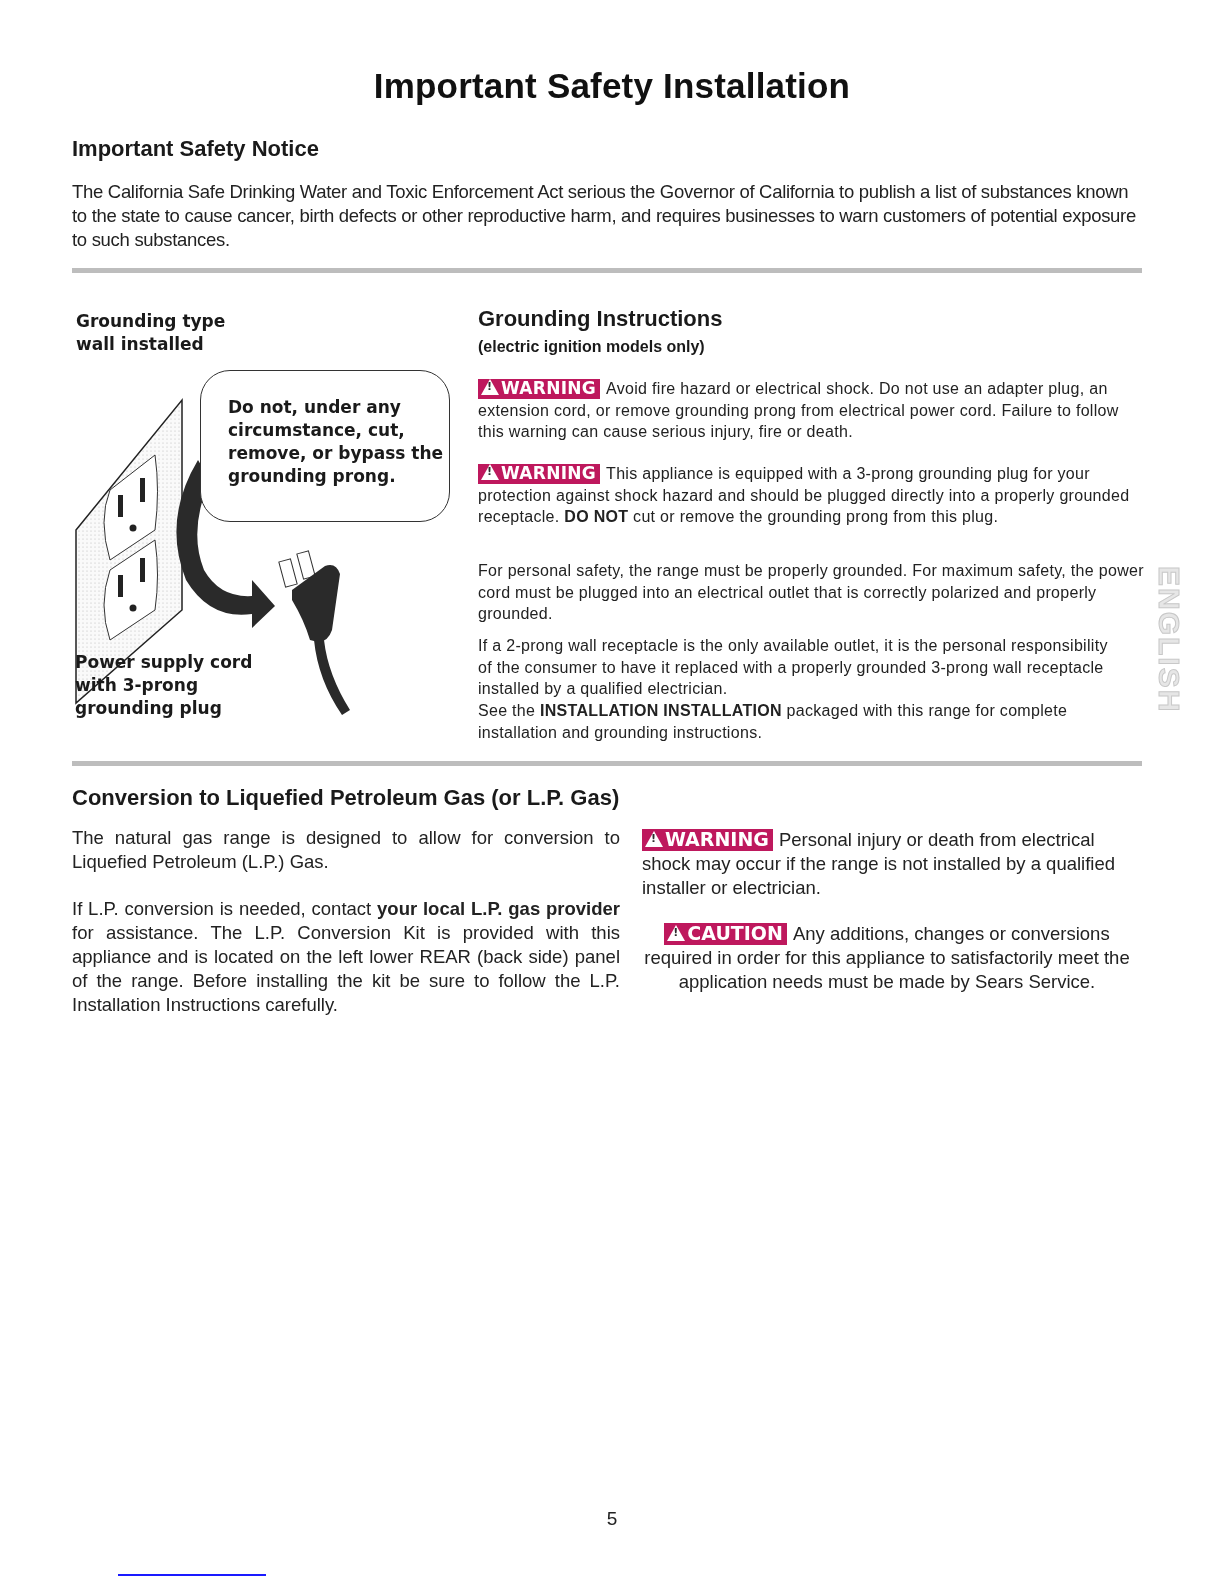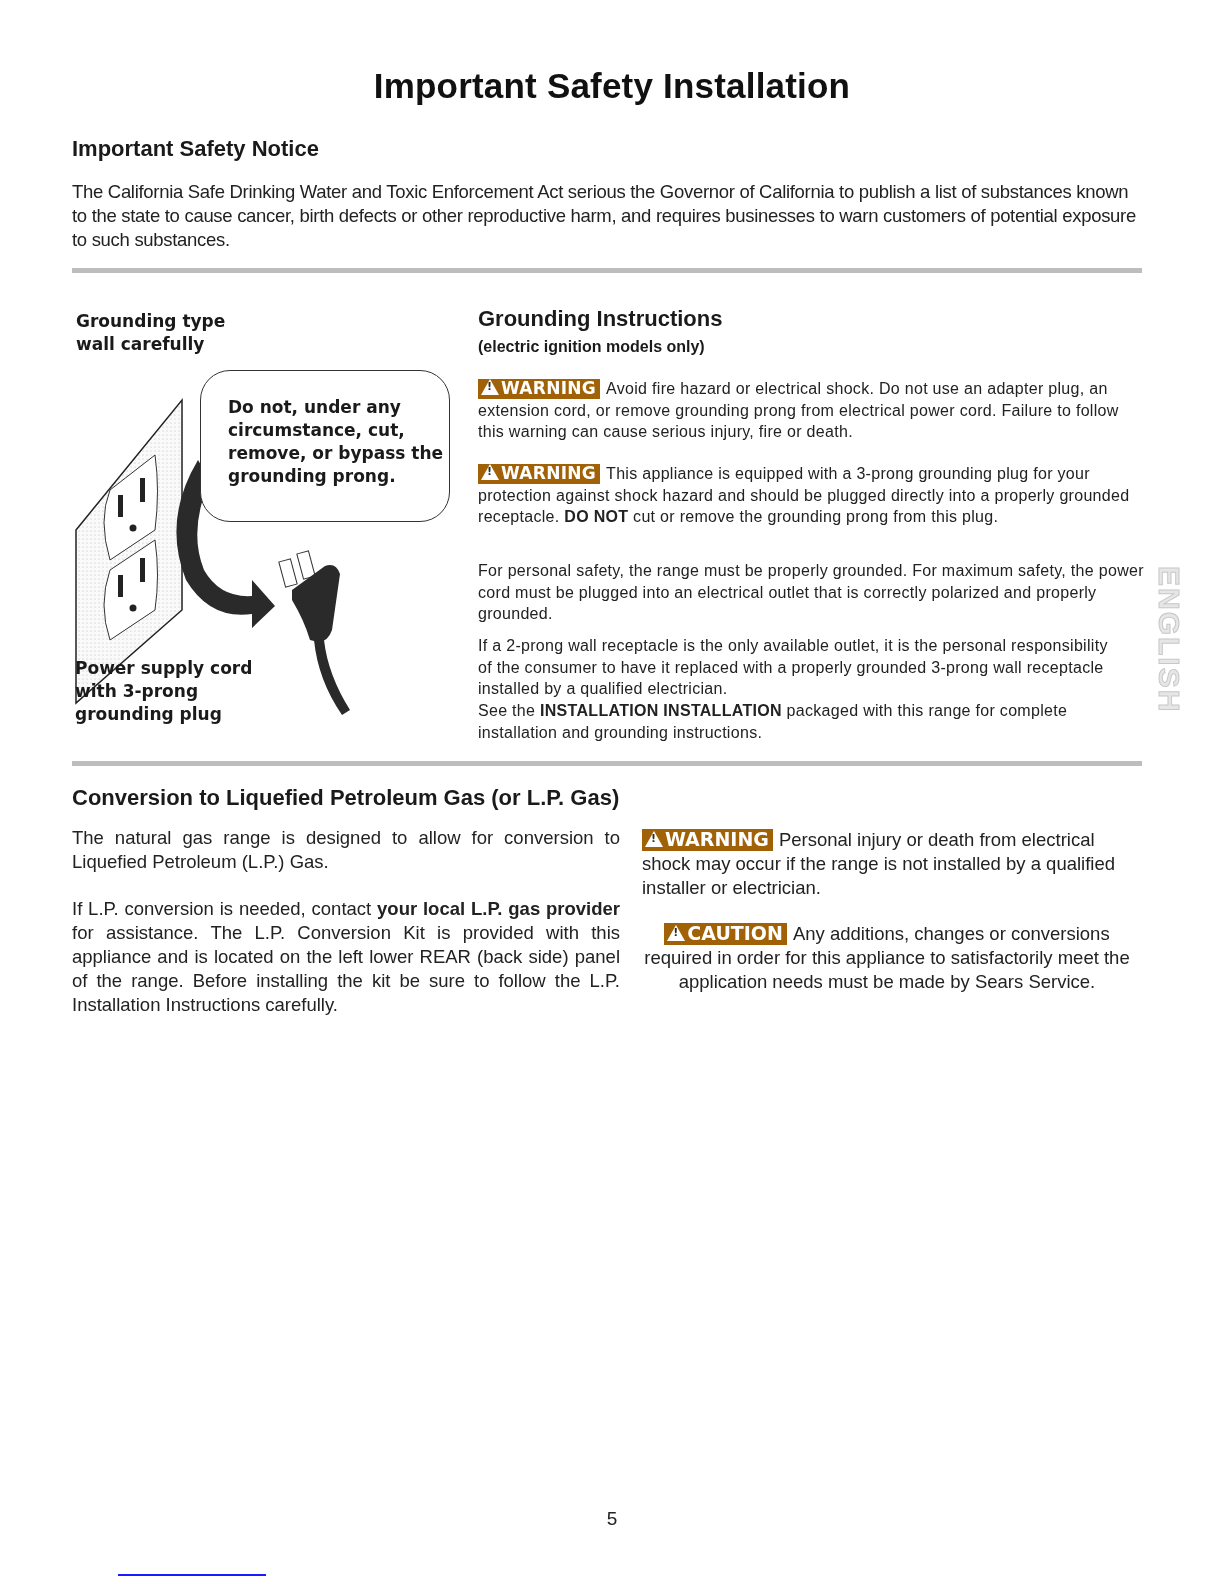--- a/index.html
+++ b/index.html
@@ -6,21 +6,21 @@
   body { width: 1224px; height: 1584px; position: relative; overflow: hidden;
          font-family: "Liberation Sans", sans-serif; color: #1a1a1a; }
   .abs { position: absolute; }
   .title { left: 0; width: 1224px; top: 66px; text-align: center; font-size: 35px; font-weight: bold; letter-spacing: 0.2px; color: #111; }
   .h2 { font-size: 22px; font-weight: bold; color: #1a1a1a; }
   .body-lg { font-size: 18.5px; line-height: 24px; color: #222; }
   .rule { height: 5px; background: #bdbdbd; }
   .caption { font-family: "DejaVu Sans", sans-serif; font-weight: bold; font-size: 17px; line-height: 23px; color: #1a1a1a; }
   .small { font-size: 16px; line-height: 21.5px; color: #222; letter-spacing: 0.3px; }
   .b { font-weight: bold; }
-  .badge { display: inline-block; background: #a16207; color: #fff; font-family: "DejaVu Sans", sans-serif; font-weight: bold;
+  .badge { display: inline-block; background: #be185d; color: #fff; font-family: "DejaVu Sans", sans-serif; font-weight: bold;
            padding: 0 4px 0 3px; margin-right: 6px; vertical-align: baseline; line-height: 1.15; }
   .badge .tri { display: inline-block; width: 0; height: 0; border-left: 9px solid transparent; border-right: 9px solid transparent;
                 border-bottom: 16px solid #fff; position: relative; margin-right: 2px; vertical-align: -1px; }
   .badge .tri::after { content: "!"; position: absolute; left: -3px; top: 2px; font-size: 11px; color: #2a2a2a; font-weight: bold; }
   .badge.sm { font-size: 17px; }
   .badge.lg { font-size: 19px; }
   .side-tab { left: 1152px; top: 566px; width: 40px; height: 150px; }
   .side-tab span { display: block; transform: rotate(90deg); transform-origin: left top; position: absolute; left: 34px; top: 0;
                    font-size: 30px; font-weight: bold; color: #e6e6e6; letter-spacing: 2px; white-space: nowrap;
                    -webkit-text-stroke: 1px #c8c8c8; }
@@ -34,21 +34,21 @@
 
 <div class="abs title">Important Safety Installation</div>
 
 <div class="abs h2" style="left:72px; top:136px;">Important Safety Notice</div>
 <div class="abs body-lg" style="left:72px; top:180px; width:1075px; letter-spacing:-0.3px;">The California Safe Drinking Water and Toxic Enforcement Act serious the Governor of California to publish a list of substances known to the state to cause cancer, birth defects or other reproductive harm, and requires businesses to warn customers of potential exposure to such substances.</div>
 
 <div class="abs rule" style="left:72px; top:268px; width:1070px;"></div>
 
 <div class="abs caption" style="left:76px; top:310px;">
   <div>Grounding type</div>
-  <div>wall carefully</div>
+  <div>wall installed</div>
 </div>
 
 <svg class="abs" style="left:70px; top:370px;" width="300" height="360">
   <defs>
     <pattern id="dots" width="4" height="4" patternUnits="userSpaceOnUse">
       <rect width="4" height="4" fill="#fafafa"></rect>
         <circle cx="1" cy="1" r="0.6" fill="#bbb"></circle>
     </pattern>
   </defs>
 
@@ -68,21 +68,21 @@
 
   <rect x="212" y="190" width="12" height="26" fill="#fff" stroke="#333" transform="rotate(-15 218 203)"></rect>
   <rect x="230" y="182" width="12" height="26" fill="#fff" stroke="#333" transform="rotate(-15 236 195)"></rect>
   <path d="M222,220 L255,196 Q266,192 270,204 L262,260 Q258,272 248,272 L240,270 Q234,250 222,230 Z" fill="#2a2a2a"></path>
   <path d="M244,270 Q248,310 272,345 L280,340 Q258,305 254,270 Z" fill="#2a2a2a"></path>
 </svg>
 
 <div class="abs bubble"></div>
 <div class="abs bubble-text">Do not, under any circumstance, cut, remove, or bypass the grounding prong.</div>
 
-<div class="abs caption" style="left:75px; top:651px;margin-top:6px;">
+<div class="abs caption" style="left:75px; top:651px;">
   <div>Power supply cord</div>
   <div>with 3-prong</div>
   <div>grounding plug</div>
 </div>
 
 <div class="abs h2" style="left:478px; top:306px;">Grounding Instructions</div>
 <div class="abs" style="left:478px; top:338px; font-size:16px; font-weight:bold;">(electric ignition models only)</div>
 
 <div class="abs small" style="left:478px; top:378px; width:668px;">
   <span class="badge sm"><span class="tri"></span><span>WARNING</span></span><span>Avoid fire hazard or electrical shock. Do not use an adapter plug, an extension cord, or remove grounding prong from electrical power cord. Failure to follow this warning can cause serious injury, fire or death.</span>

